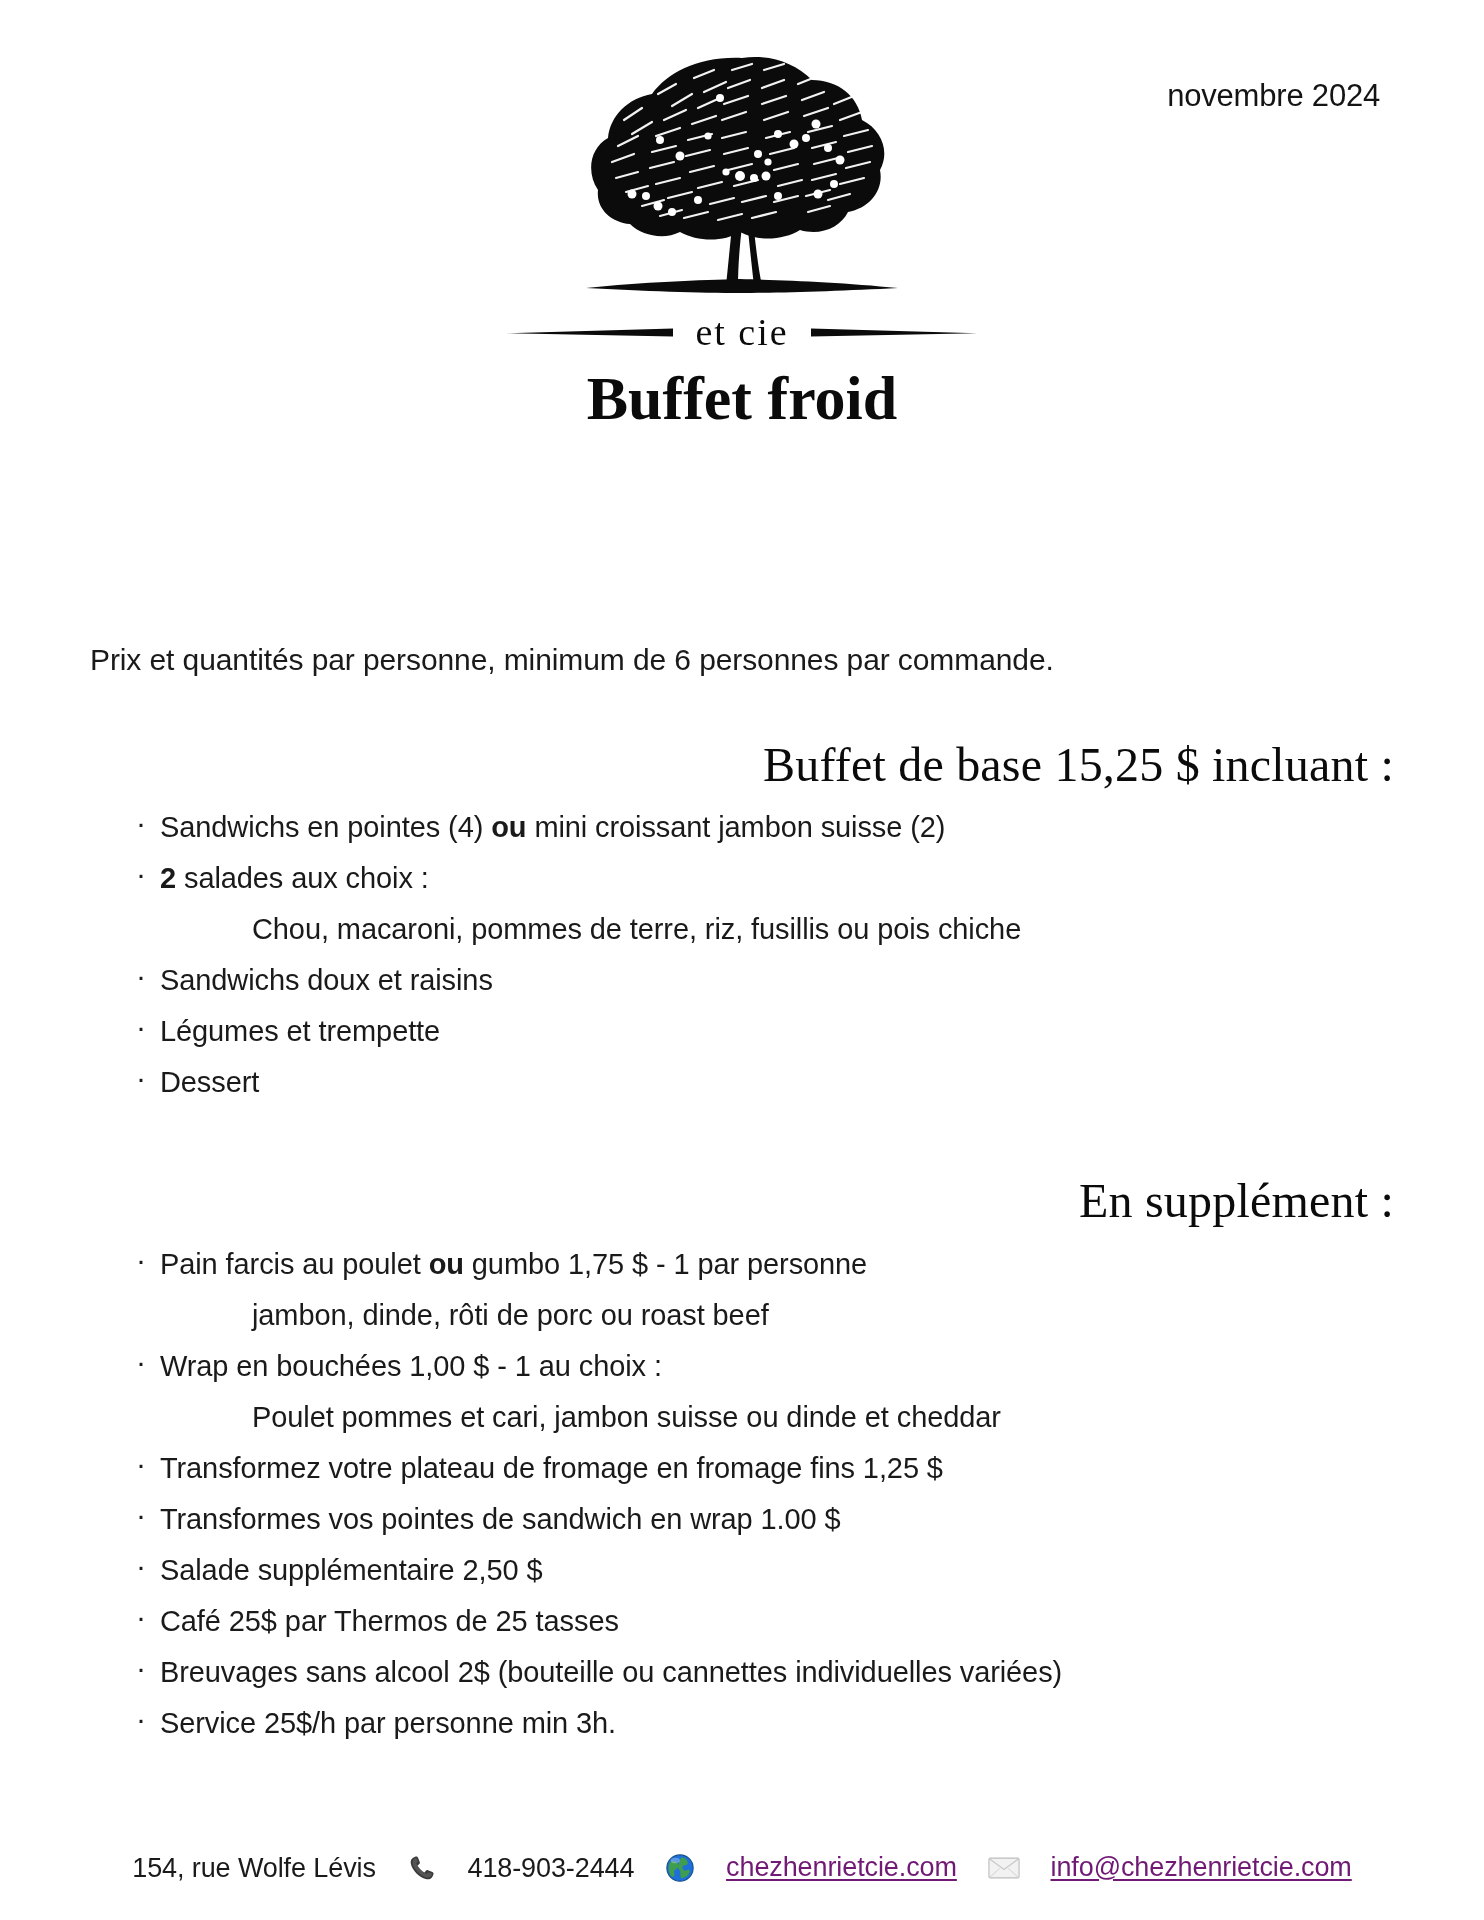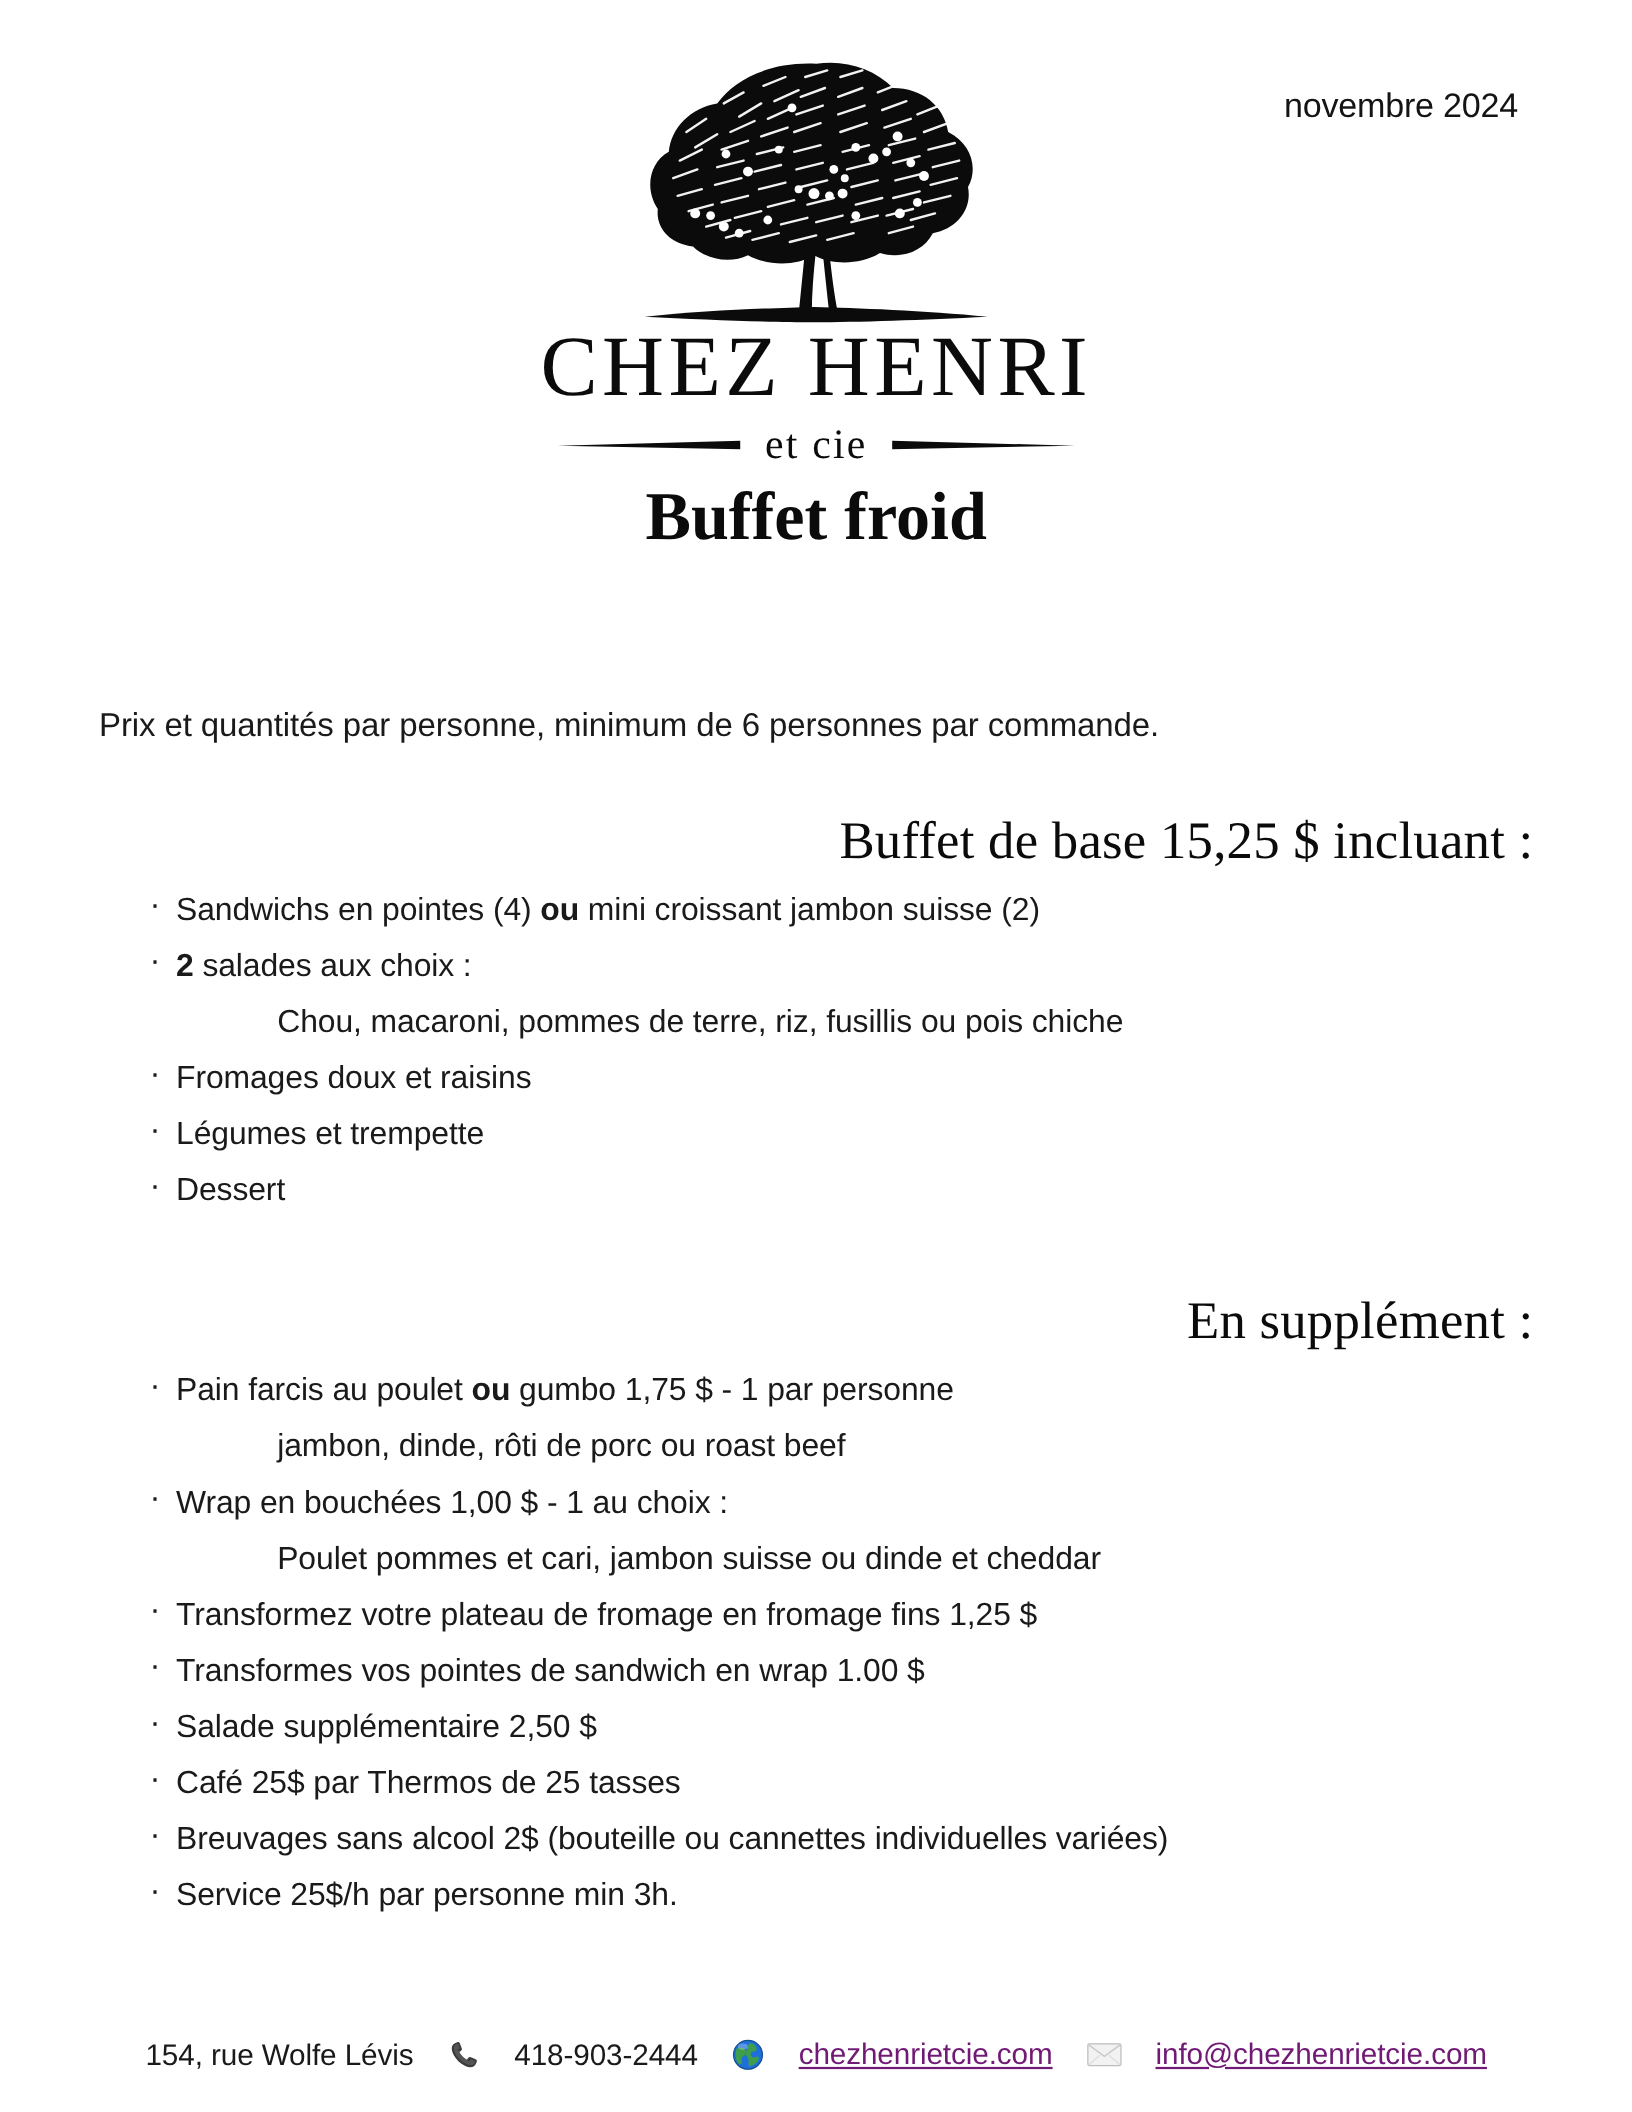--- a/index.html
+++ b/index.html
@@ -302,21 +302,20 @@
             <circle cx="136" cy="86" r="3.6"></circle>
         </g>
 
         <g fill="#0b0b0b">
           <path d="M14 238 C70 232 130 230 168 229 C206 230 268 232 326 238
                    C268 241 206 243 168 243 C130 243 70 241 14 238 Z"></path>
         </g>
       </svg>
     </div>
 
-    <div class="brand-name">CHEZ HENRI</div>
 
     <div class="brand-sub-row">
       <div class="brand-rule">
         <svg viewBox="0 0 160 9" preserveAspectRatio="none" xmlns="http://www.w3.org/2000/svg">
           <path d="M0 5.2 L160 0.6 L160 8.4 Z" fill="#0b0b0b"></path>
         </svg>
       </div>
       <div class="brand-sub">et cie</div>
       <div class="brand-rule">
         <svg viewBox="0 0 160 9" preserveAspectRatio="none" xmlns="http://www.w3.org/2000/svg">
@@ -330,21 +329,21 @@
 
   <div class="content">
     <div class="intro">Prix et quantités par personne, minimum de 6 personnes par commande.</div>
 
     <div class="section">
       <div class="section-heading">Buffet de base 15,25 $ incluant :</div>
       <ul class="menu-list">
           <li class="bulleted"><span>Sandwichs en pointes (4) </span><span class="b">ou</span><span> mini croissant jambon suisse (2)</span></li>
           <li class="bulleted"><span class="b">2</span><span> salades aux choix :</span></li>
           <li class="sub"><span>Chou, macaroni, pommes de terre, riz, fusillis ou pois chiche</span></li>
-          <li class="bulleted"><span>Fromages doux et raisins</span></li>
+          <li class="bulleted"><span>Sandwichs doux et raisins</span></li>
           <li class="bulleted"><span>Légumes et trempette</span></li>
           <li class="bulleted"><span>Dessert</span></li>
         </ul>
     </div>
 
     <div class="section second">
       <div class="section-heading">En supplément :</div>
       <ul class="menu-list">
           <li class="bulleted"><span>Pain farcis au poulet </span><span class="b">ou</span><span> gumbo 1,75 $ - 1 par personne</span></li>
           <li class="sub"><span>jambon, dinde, rôti de porc ou roast beef</span></li>

